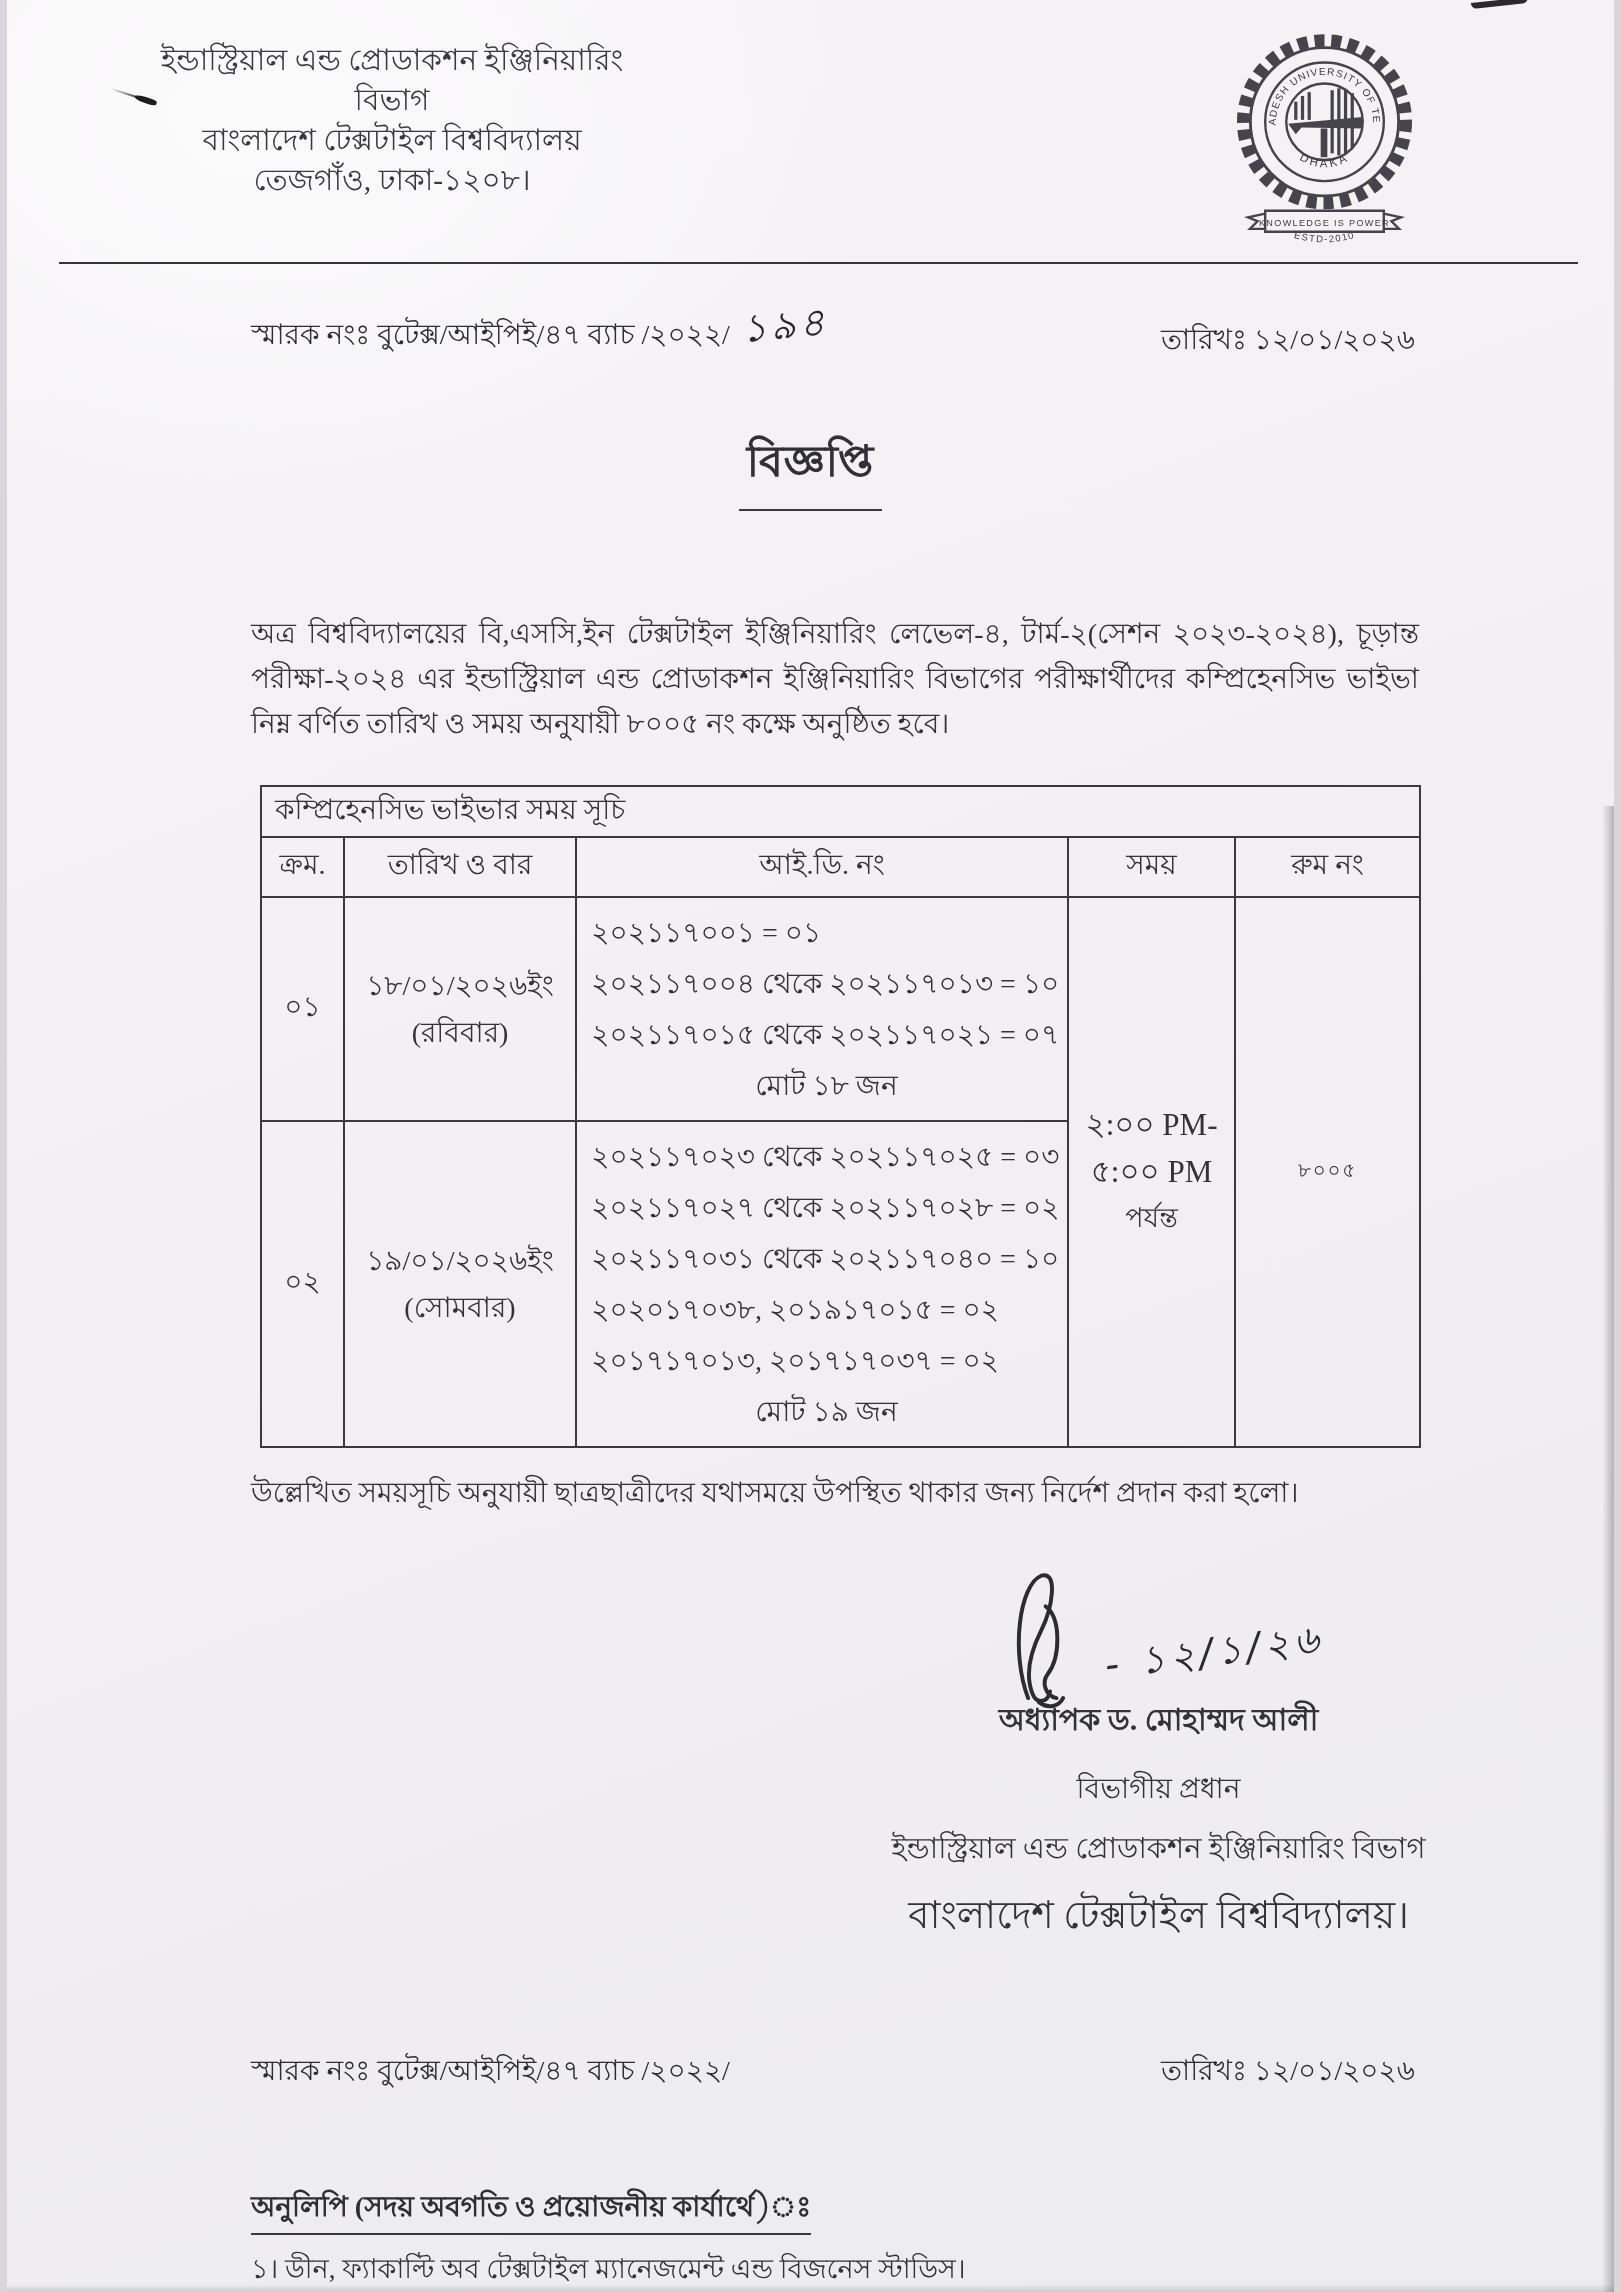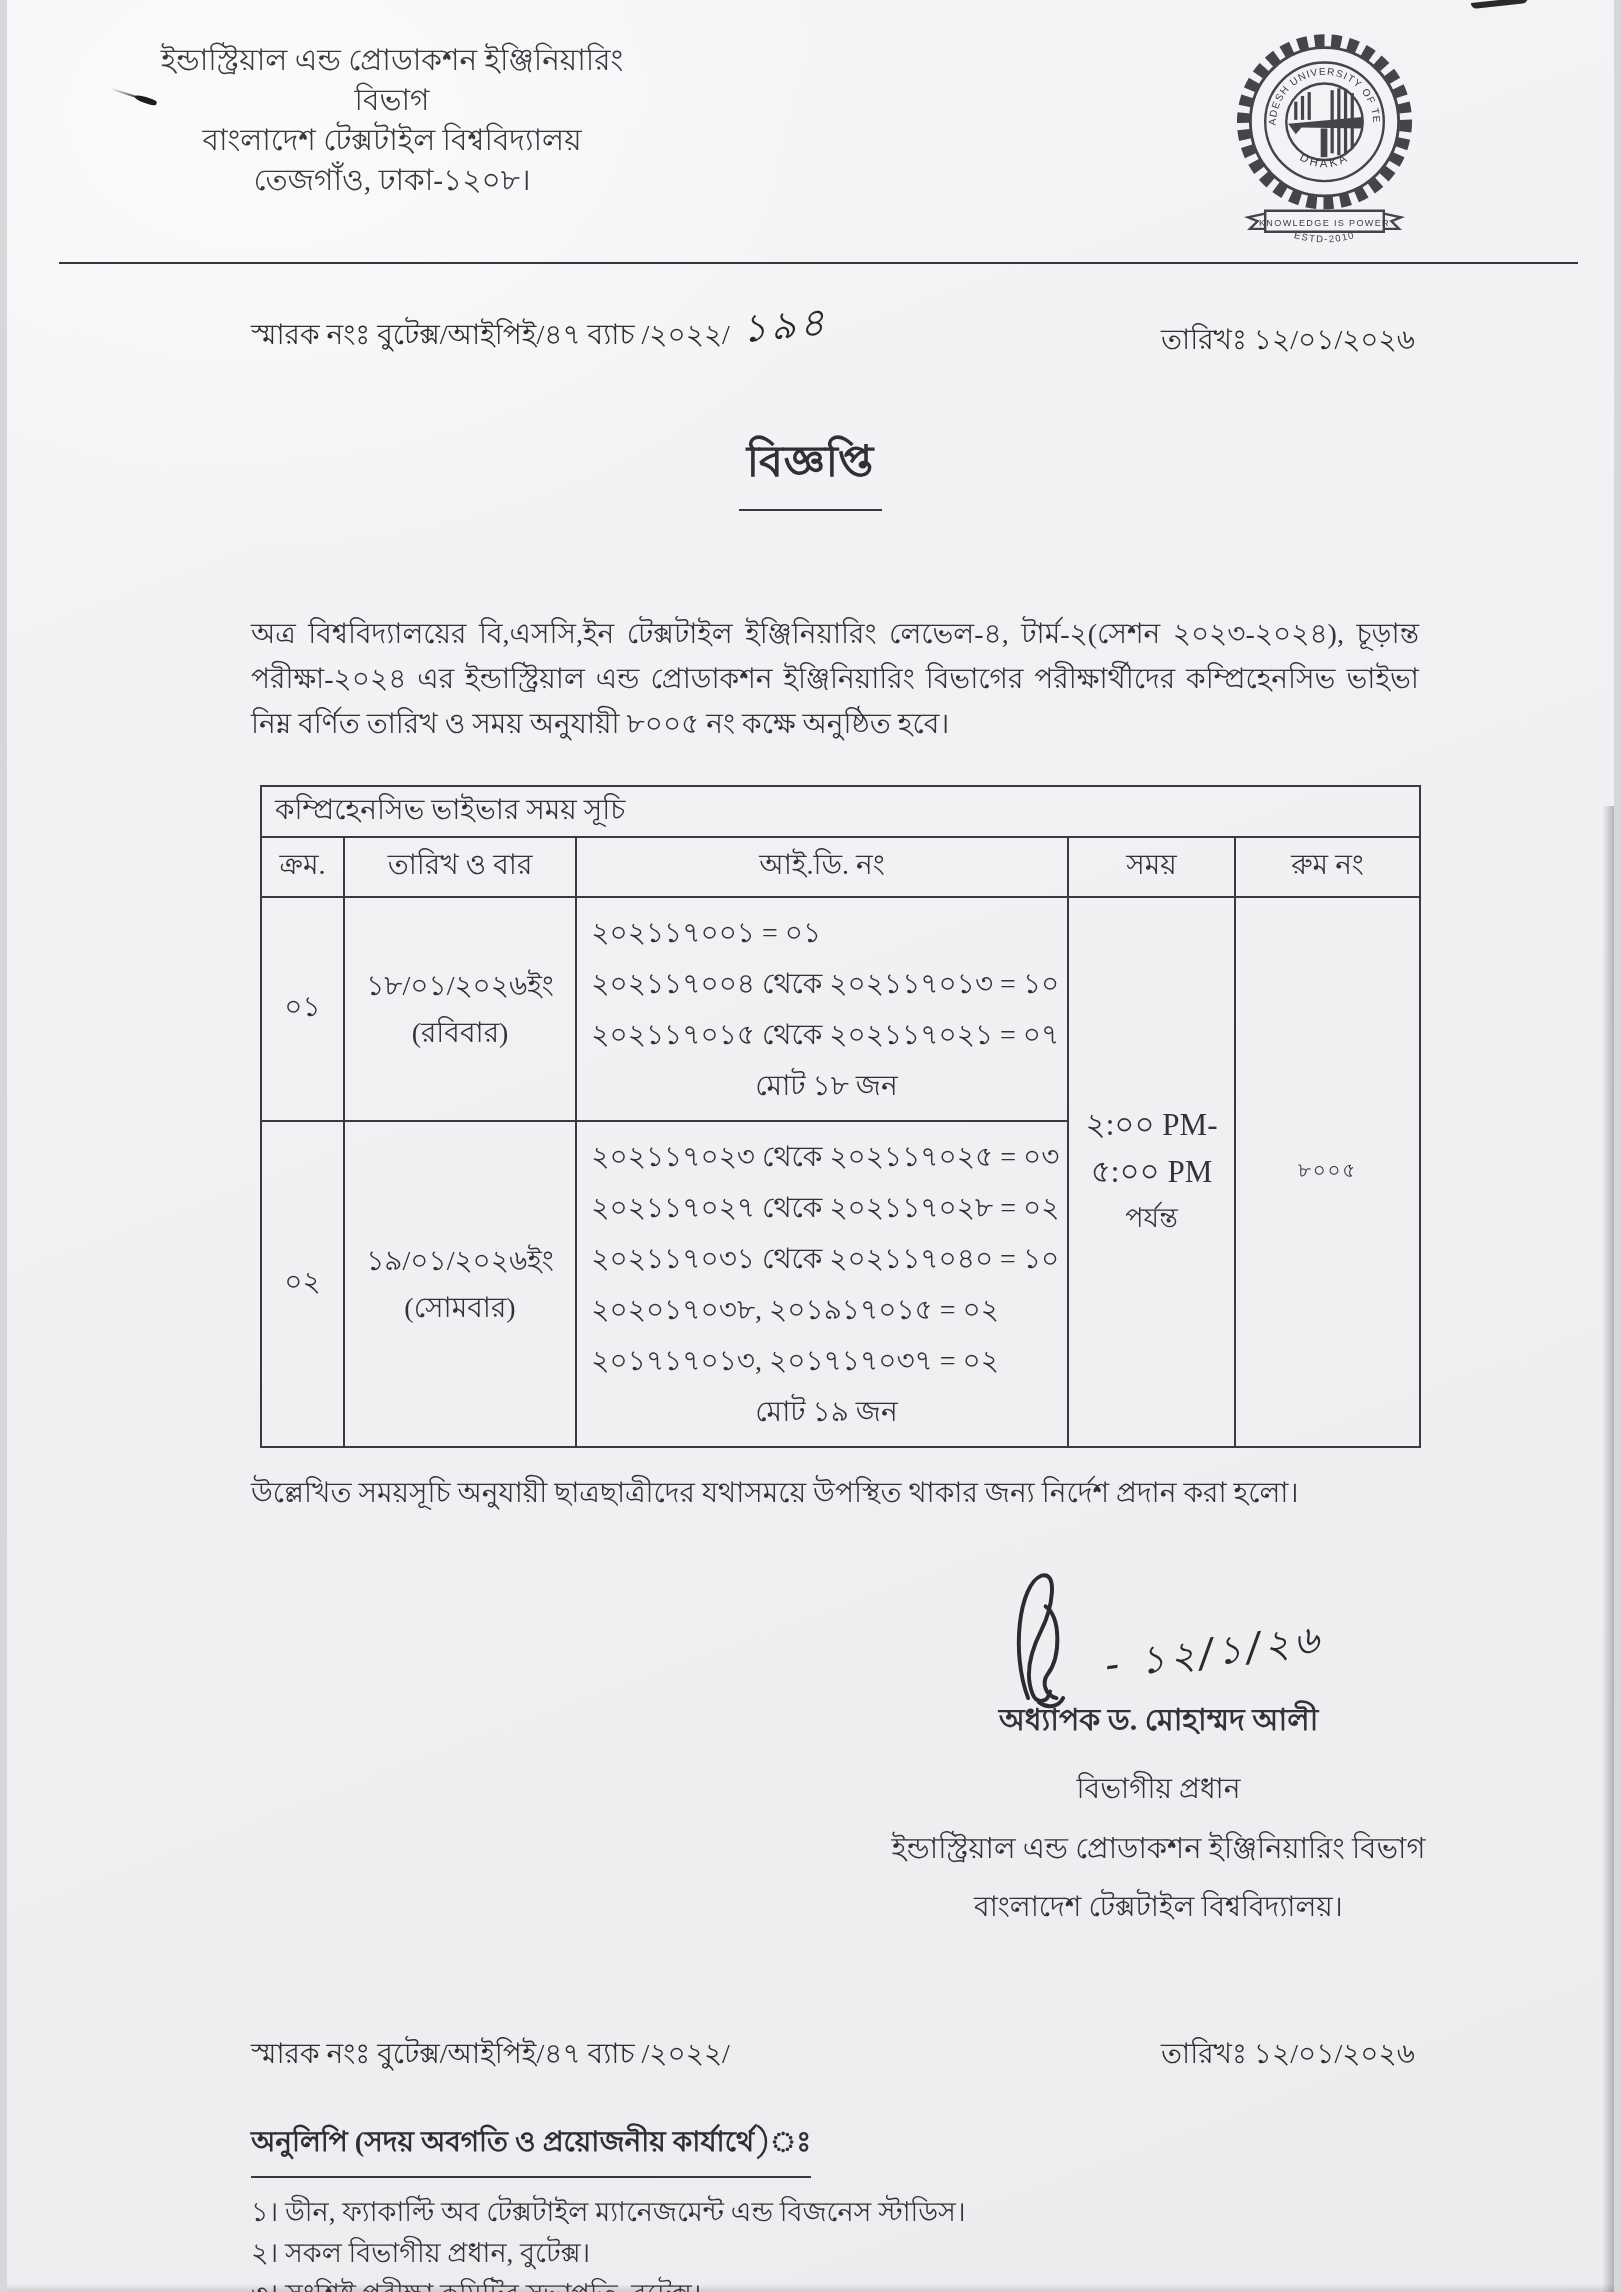--- a/index.html
+++ b/index.html
@@ -74,26 +74,26 @@
 
   
   .sig-block{width:681px;margin:48px 115px 0 auto;text-align:center;color:#333236;}
   .sig-image{display:flex;justify-content:center;align-items:flex-end;height:143px;}
   .hand-date{font-size:39px;font-style:italic;letter-spacing:4.5px;
     transform:rotate(-7deg) translateY(-23px);display:inline-block;margin-left:9px;
     color:#2b2b2e;font-family:"DejaVu Sans","Liberation Sans",sans-serif;}
   .sig-name{font-size:30px;font-weight:bold;margin-top:-12.5px;}
   .sig-role{font-size:28px;margin-top:20px;}
   .sig-dept{font-size:29px;margin-top:10.7px;}
-  .sig-univ{font-size:28px;margin-top:10.7px;}
+  .sig-univ{font-size:38px;margin-top:10.7px;}
 
   
   .memo-row.second{margin-top:100px;}
   .copy-head{margin:41px 0 0 244px;font-size:28px;font-weight:bold;color:#2f2e33;}
-  .copy-head span{border-bottom:2.2px solid #39383d;padding-bottom:9px;display:inline-block;}
+  .copy-head span{border-bottom:2.2px solid #39383d;padding-bottom:1px;display:inline-block;margin-top:48px;}
   .copy-list{margin:14.3px 179px 0 244px;font-size:27px;color:#333236;}
   .copy-list div{line-height:41px;}
 
   svg text{fill:#3c3b40;}
 </style>
 </head>
 <body>
 
 <div class="page">
   <div class="edge-right"></div>

